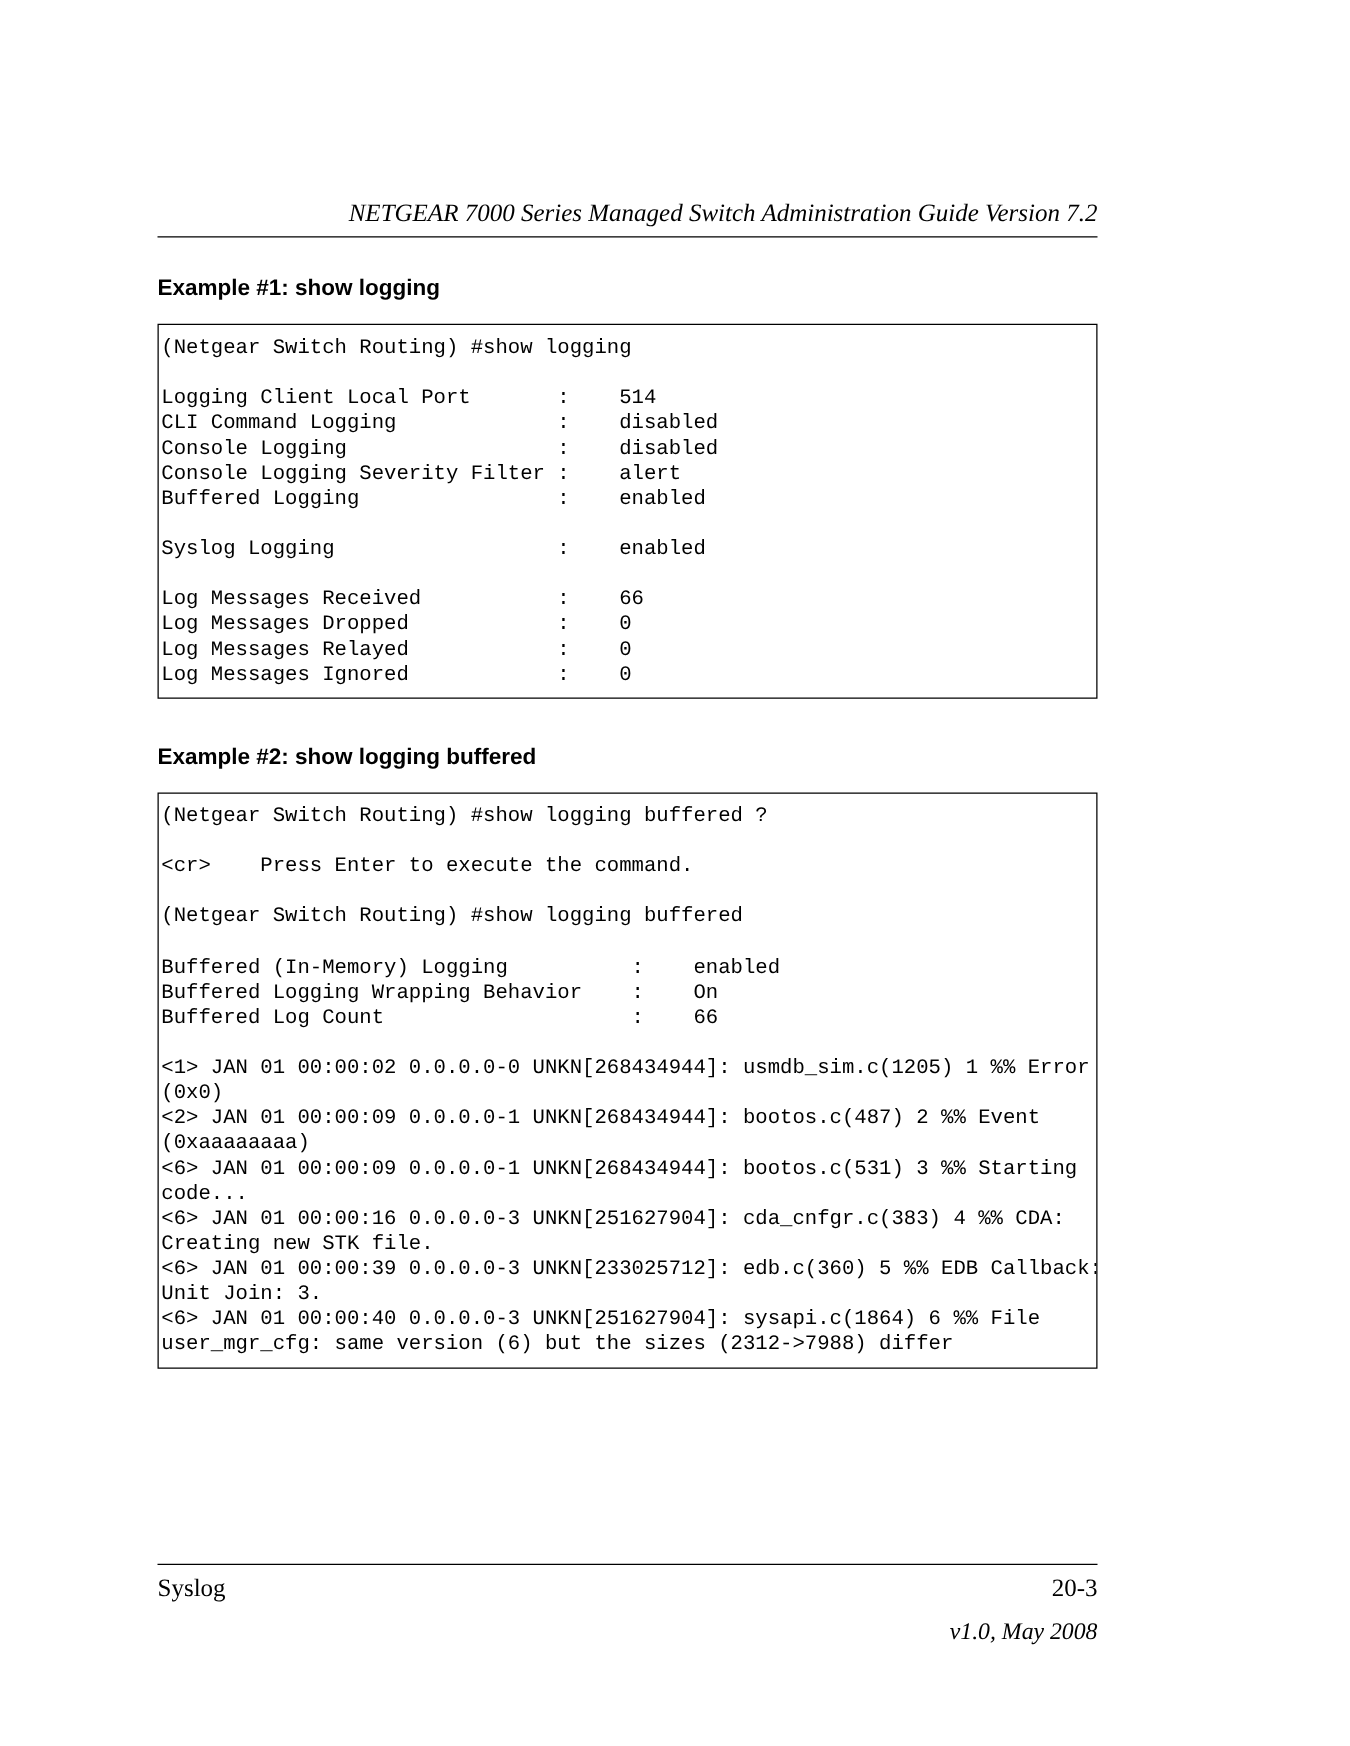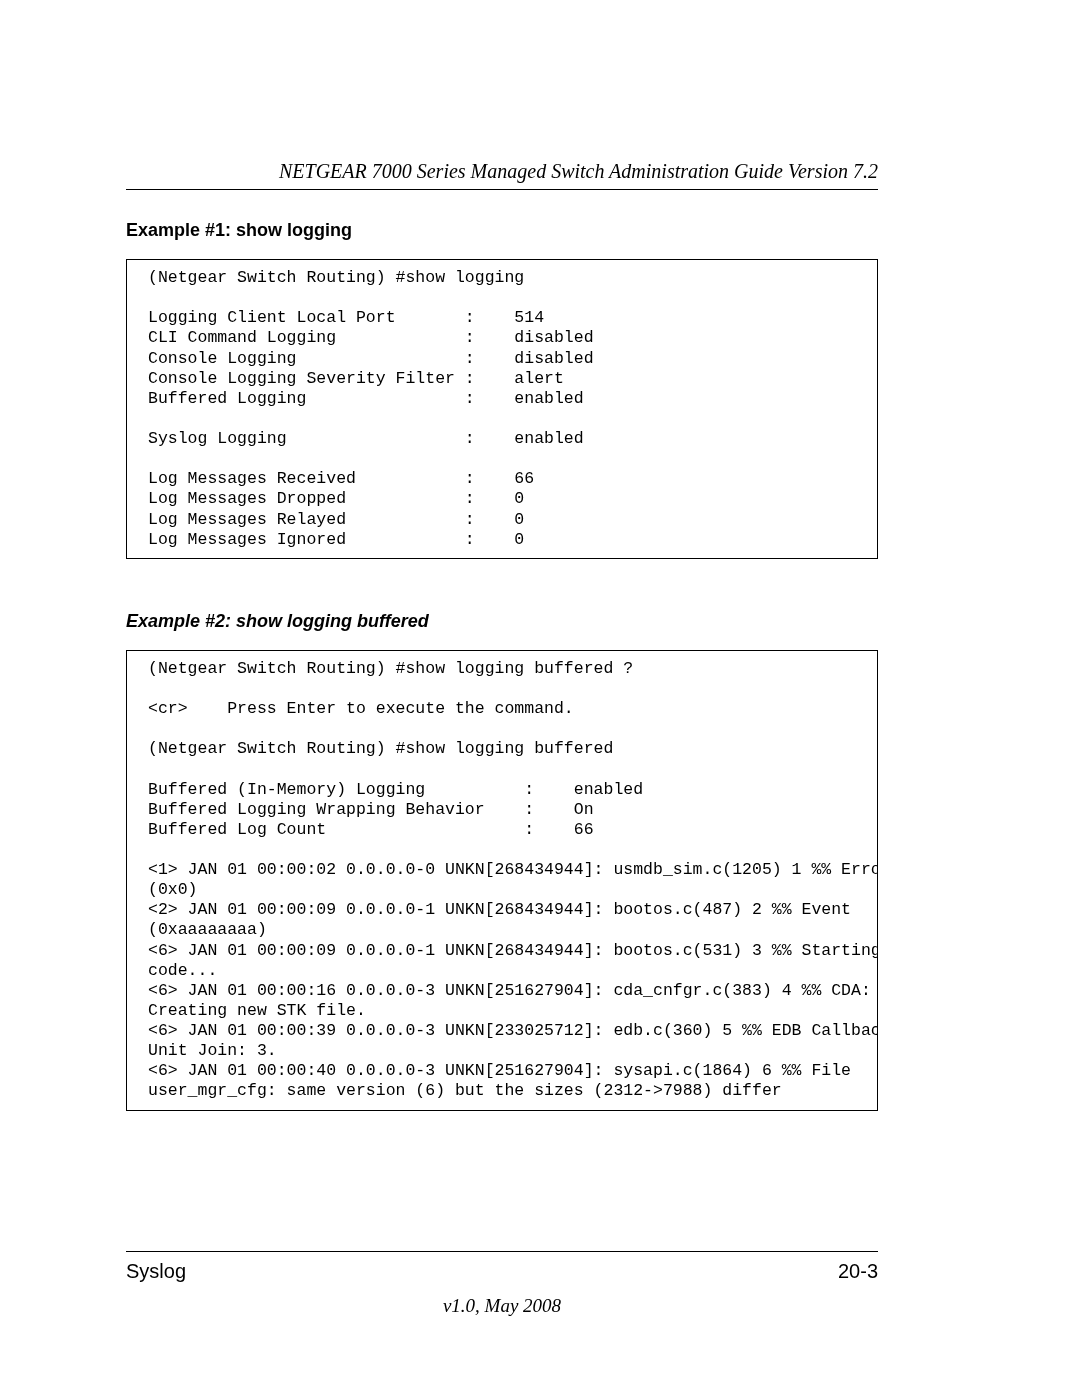--- a/index.html
+++ b/index.html
@@ -31,44 +31,44 @@
     font-family: Arial, Helvetica, sans-serif;
     font-weight: bold;
     font-size: 18px;
     margin: 30px 0 18px 0;
   }
   pre.code-block {
     font-family: "Courier New", Courier, monospace;
     font-size: 16.5px;
     line-height: 1.22;
     border: 1px solid #000;
-    padding: 8px 21px;
+    padding: 8px 2px;
     margin: 0;
     white-space: pre;
     overflow: hidden;
   }
   .footer-area {
     position: absolute;
     left: 126px;
     right: 126px;
     bottom: 80px;
   }
   .footer-rule {
     border: none;
     border-top: 1.5px solid #000;
     margin: 0 0 8px 0;
   }
   .footer-line {
     display: flex;
     justify-content: space-between;
     font-size: 20px;
-    font-family: Liberation Sans, sans-serif;
+    font-family: Liberation Serif, serif;
   }
   .footer-version {
-    text-align: center;
+    text-align: right;
     font-style: italic;
     font-size: 19px;
     margin-top: 12px;
   }
 </style>
 </head>
 <body>
 
 <div class="page">
 
@@ -85,21 +85,21 @@
 Console Logging Severity Filter :    alert
 Buffered Logging                :    enabled
 
 Syslog Logging                  :    enabled
 
 Log Messages Received           :    66
 Log Messages Dropped            :    0
 Log Messages Relayed            :    0
 Log Messages Ignored            :    0</pre>
 
-  <h2 class="section-heading" style="margin-top:52px;font-style:italic;">Example #2: show logging buffered</h2>
+  <h2 class="section-heading" style="margin-top:36px;">Example #2: show logging buffered</h2>
 
   <pre class="code-block">(Netgear Switch Routing) #show logging buffered ?
 
 &lt;cr&gt;    Press Enter to execute the command.
 
 (Netgear Switch Routing) #show logging buffered
 
 Buffered (In-Memory) Logging          :    enabled
 Buffered Logging Wrapping Behavior    :    On
 Buffered Log Count                    :    66

